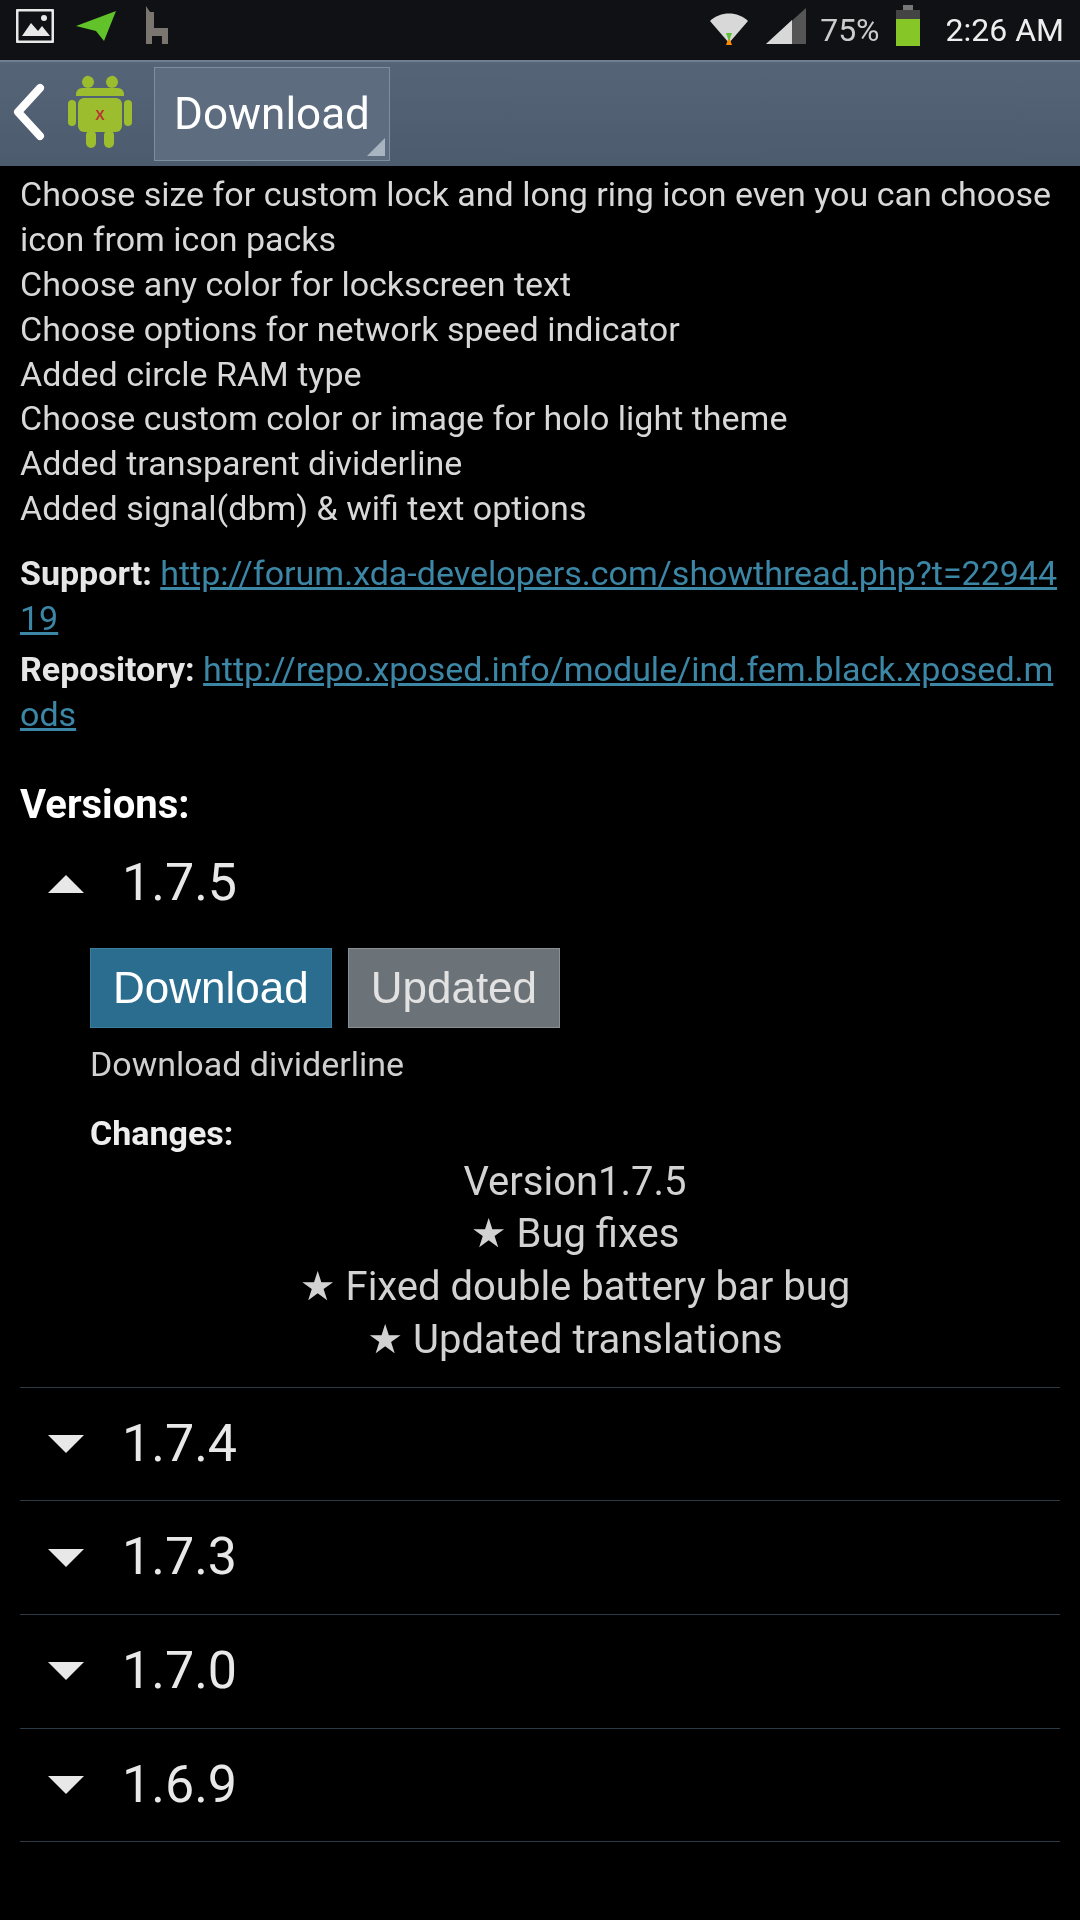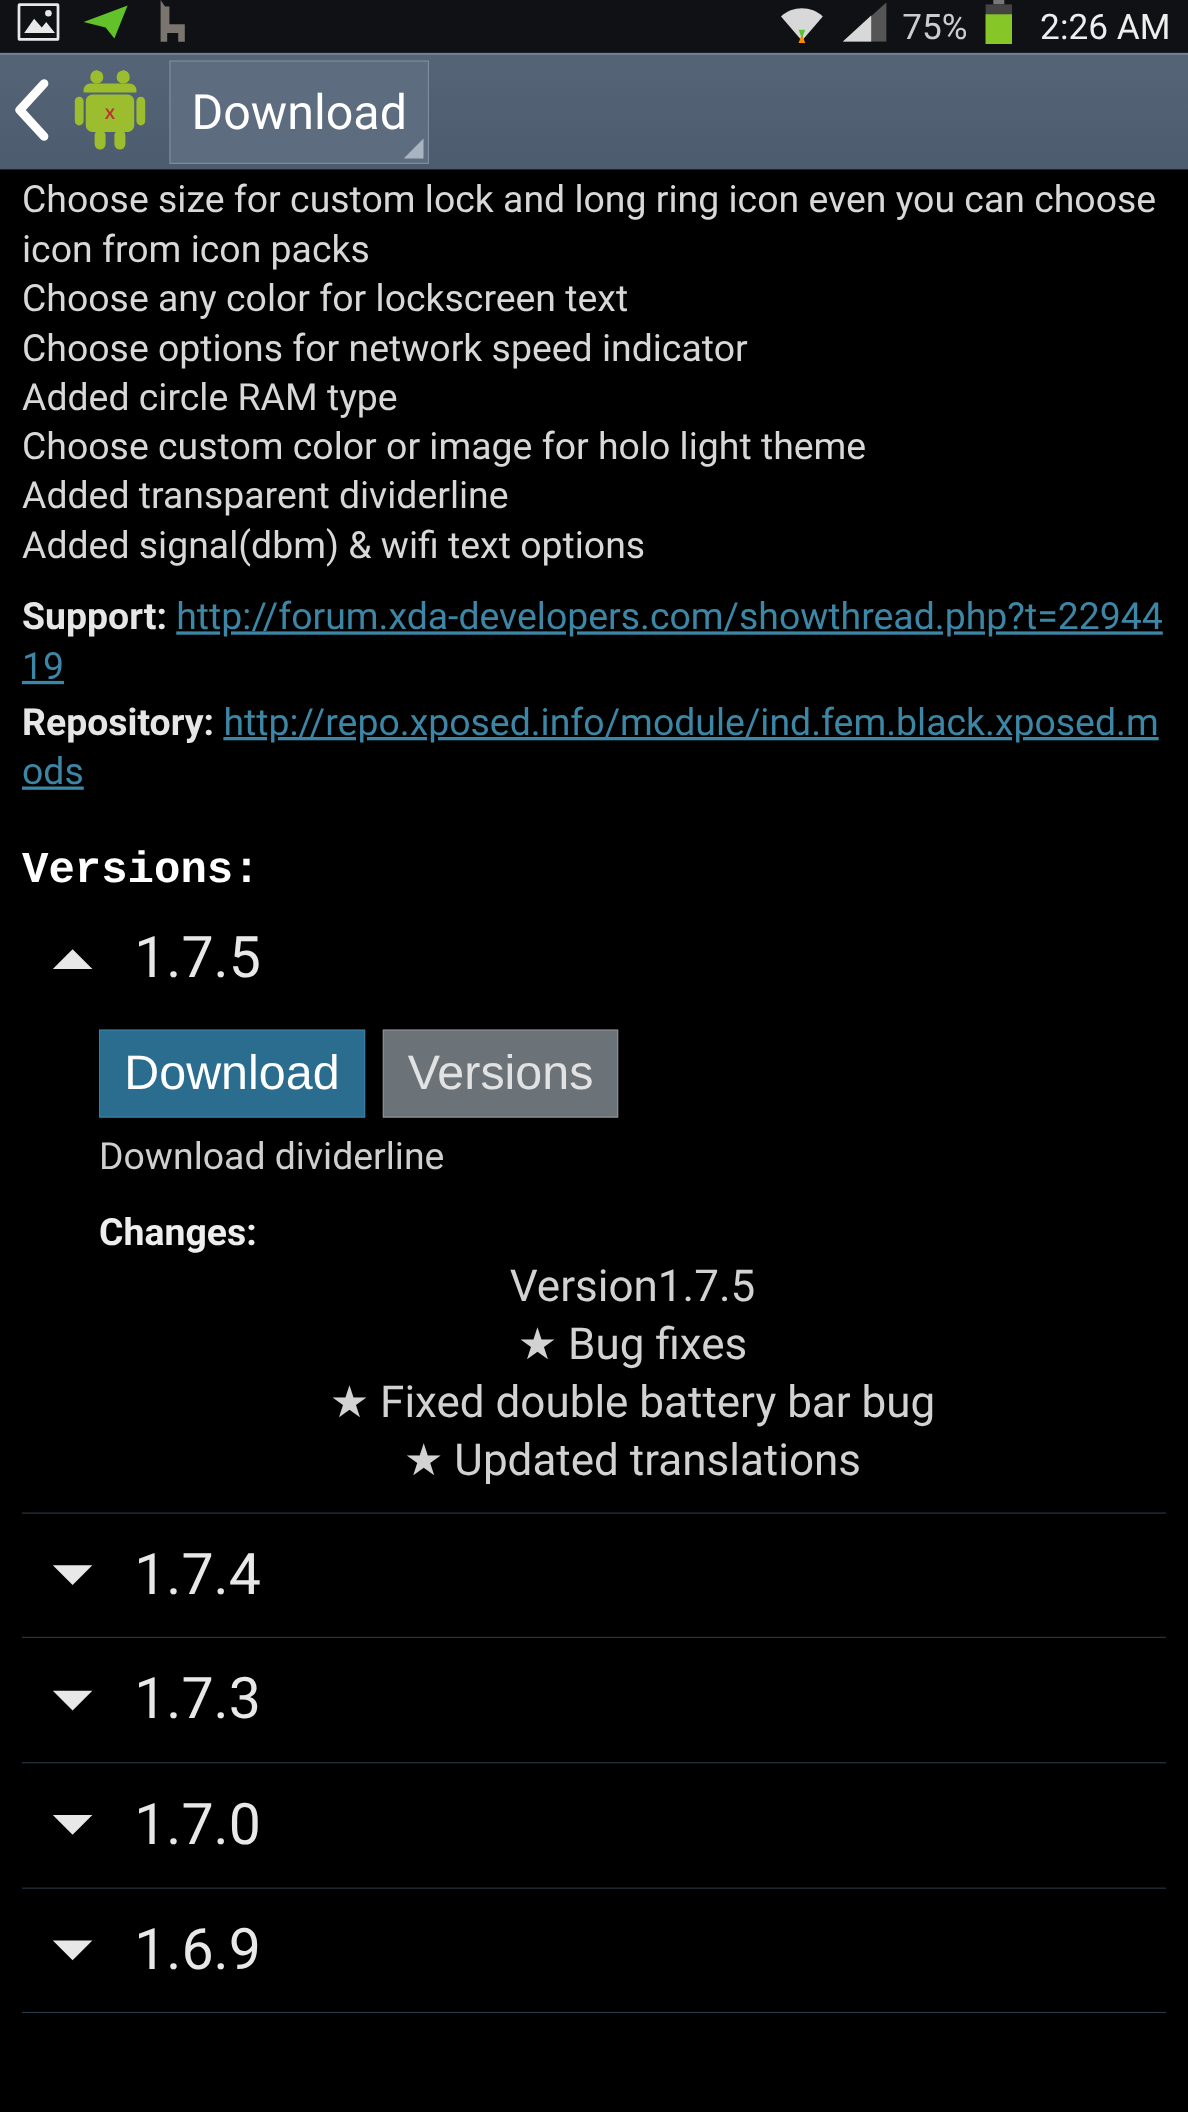--- a/index.html
+++ b/index.html
@@ -6,21 +6,21 @@
   html, body {
     width: 1080px;
     height: 1920px;
     background: #000;
     color: #e8e8e8;
     font-family: Roboto, "Helvetica Neue", Arial, sans-serif;
     overflow: hidden;
   }
   
   .status-bar {
-    height: 48px;
+    height: 60px;
     background: #0f1114;
     display: flex;
     align-items: center;
     padding: 0 16px;
     color: #d8d8d8;
     font-size: 36px;
   }
   .status-left { display: flex; align-items: center; gap: 20px; }
   .status-right { margin-left: auto; display: flex; align-items: center; gap: 14px; }
   .clock { font-size: 32px; color: #eee; margin-left: 10px; }
@@ -55,21 +55,21 @@
     width: 0; height: 0;
     border-left: 18px solid transparent;
     border-bottom: 18px solid #a8b4c0;
   }
   
   .content { padding: 6px 20px 0 20px; font-size: 34px; line-height: 1.32; }
   .desc { color: #d8d8d8; }
   .meta-block { margin-top: 20px; }
   .meta-label { font-weight: bold; color: #e6e6e6; }
   .link { color: #3c86a6; text-decoration: underline; word-break: break-all; }
-  .versions-header { font-weight: bold; font-size: 40px; margin-top: 42px; margin-bottom: 8px; color: #fff; font-family: Liberation Mono, monospace; }
+  .versions-header { font-weight: bold; font-size: 40px; margin-top: 42px; margin-bottom: 8px; color: #fff; }
   .version-row {
     display: flex;
     align-items: center;
     gap: 38px;
     padding: 22px 0 22px 28px;
     border-bottom: 1px solid #2a3a46;
   }
   .version-row.first { border-bottom: none; padding-top: 10px; }
   .version-row .vname { font-size: 52px; color: #e8e8e8; }
   .tri-up {
@@ -200,21 +200,21 @@
 
   <div class="versions-header">Versions:</div>
 
   <div class="version-row first">
     <span class="tri-up"></span>
     <span class="vname">1.7.5</span>
   </div>
   <div class="expanded-body">
     <div class="btn-row">
       <button class="btn btn-primary">Download</button>
-      <button class="btn btn-secondary">Versions</button>
+      <button class="btn btn-secondary">Updated</button>
     </div>
     <div class="dl-status">Download dividerline</div>
     <div class="changes">
       <div class="changes-title">Changes:</div>
       <div id="change-lines">
           <div class="line">Version1.7.5</div>
           <div class="line">★ Bug fixes</div>
           <div class="line">★ Fixed double battery bar bug</div>
           <div class="line">★ Updated translations</div>
         </div>

